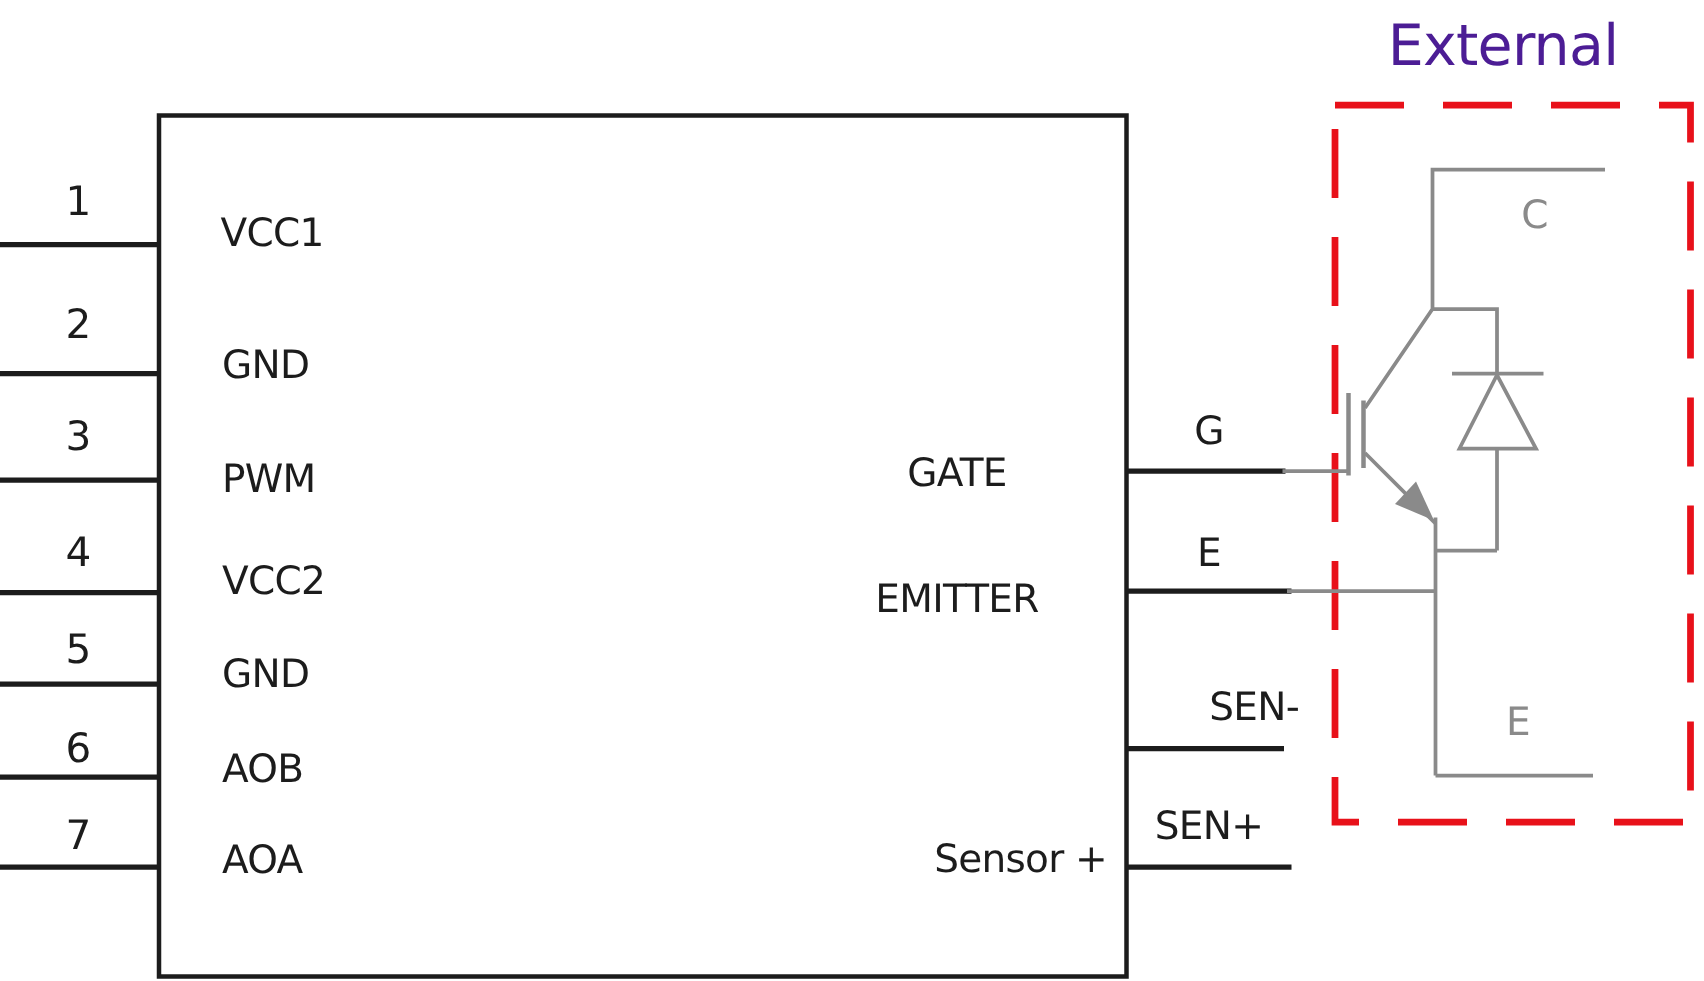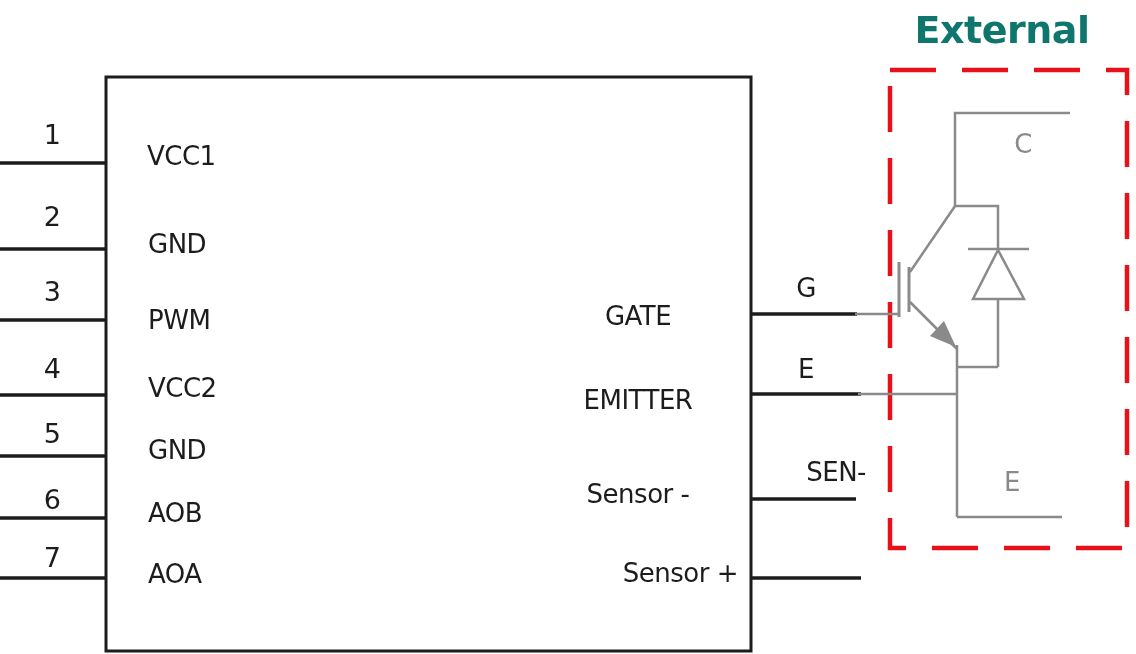--- a/index.html
+++ b/index.html
@@ -19,21 +19,21 @@
     white-space:nowrap;
   }
   .num{width:40px;text-align:center;font-size:27px;}
   .pin-left{text-align:left;}
   .pin-right{width:200px;text-align:center;}
   .wire-lbl{width:120px;text-align:center;}
   .gray-lbl{width:80px;text-align:center;color:#8a8a8a;}
   .ext-title{
     position:absolute;left:880px;top:8px;width:244px;
     height:44px;line-height:44px;text-align:center;
-    font-size:38px;font-weight:bold;color:#0f766e;
+    font-size:38px;font-weight:normal;color:#4c1d95;
     letter-spacing:-0.5px;
   }
 </style>
 </head>
 <body>
 
 <div class="canvas">
 
   <svg width="1136" height="654" viewBox="0 0 1136 654">
 
@@ -92,24 +92,24 @@
   <div class="lbl pin-left" style="left:147px;top:140px;">VCC1</div>
   <div class="lbl pin-left" style="left:148px;top:228px;">GND</div>
   <div class="lbl pin-left" style="left:148px;top:304px;">PWM</div>
   <div class="lbl pin-left" style="left:148px;top:372px;">VCC2</div>
   <div class="lbl pin-left" style="left:148px;top:434px;">GND</div>
   <div class="lbl pin-left" style="left:148px;top:497px;">AOB</div>
   <div class="lbl pin-left" style="left:148px;top:558px;">AOA</div>
 
   <div class="lbl pin-right" style="left:538px;top:384px;">EMITTER</div>
   <div class="lbl pin-right" style="left:538px;top:300px;">GATE</div>
-  <div class="lbl pin-right" style="left:538px;top:478px;">Sensor -</div>
   <div class="lbl pin-right" style="left:538px;top:557px;text-align:right;">Sensor +</div>
 
   <div class="lbl wire-lbl" style="left:746px;top:272px;">G</div>
   <div class="lbl wire-lbl" style="left:746px;top:353px;">E</div>
   <div class="lbl wire-lbl" style="left:746px;top:456px;text-align:right;">SEN-</div>
+  <div class="lbl wire-lbl" style="left:746px;top:535px;">SEN+</div>
 
   <div class="ext-title">External</div>
   <div class="lbl gray-lbl" style="left:983px;top:128px;">C</div>
   <div class="lbl gray-lbl" style="left:972px;top:466px;">E</div>
 
 </div>
 
 </body></html>

